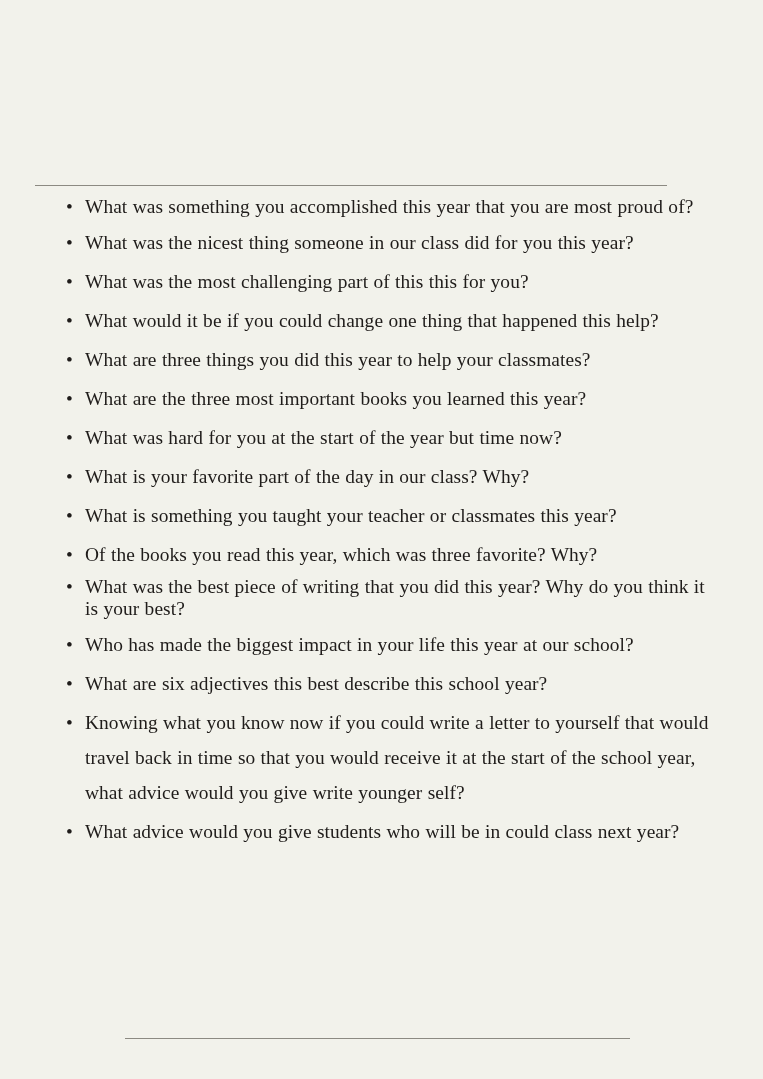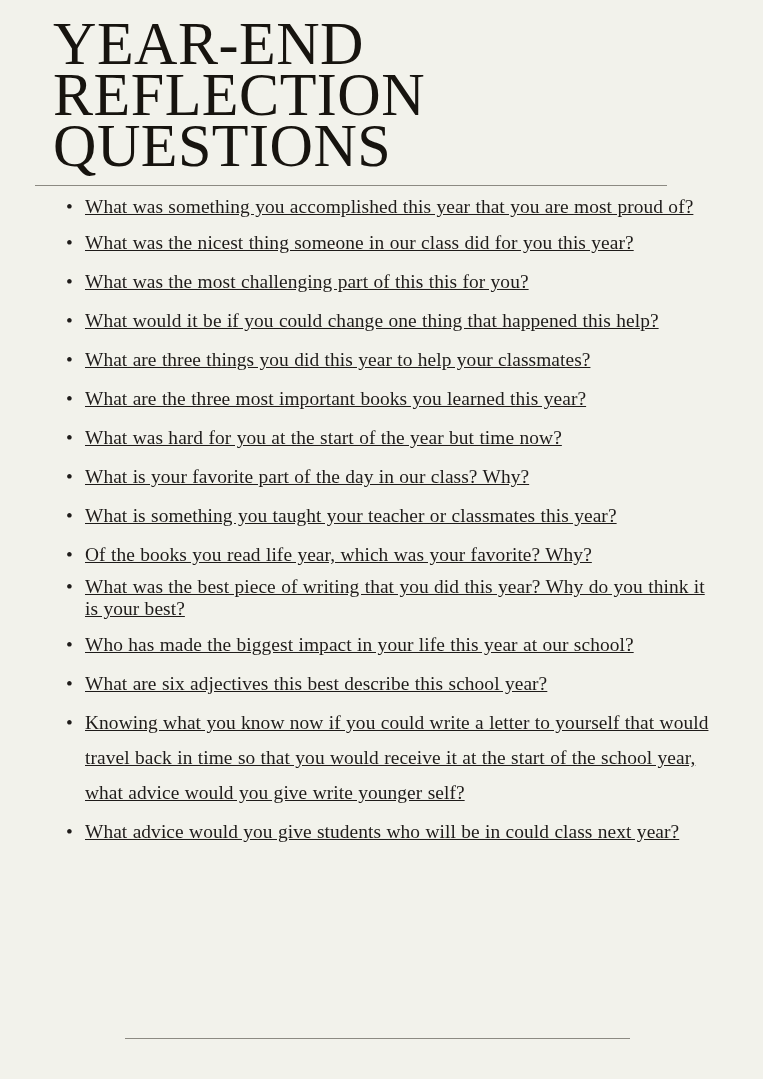--- a/index.html
+++ b/index.html
@@ -92,33 +92,27 @@
     left: 10px;
     top: 0;
     width: 10px;
     font-size: 19.4px;
     line-height: inherit;
     text-align: left;
     color: #1F1C1A;
   }
   .question-item .q-text {
     display: block;
-    text-decoration: underline;
   }
 </style>
 </head>
 <body>
 
 <div class="page">
 
-  <div class="title-block">
-    <span class="title-line">Year-End</span>
-    <span class="title-line">Reflection</span>
-    <span class="title-line">Questions</span>
-  </div>
 
   <div class="rule-top"></div>
 
   <ul class="question-list" id="question-list">
       <li class="question-item tight">
         <span class="bullet">•</span>
         <span class="q-text">What was something you accomplished this year that you are most proud of?</span>
       </li>
       <li class="question-item">
         <span class="bullet">•</span>
@@ -147,21 +141,21 @@
       <li class="question-item">
         <span class="bullet">•</span>
         <span class="q-text">What is your favorite part of the day in our class? Why?</span>
       </li>
       <li class="question-item">
         <span class="bullet">•</span>
         <span class="q-text">What is something you taught your teacher or classmates this year?</span>
       </li>
       <li class="question-item">
         <span class="bullet">•</span>
-        <span class="q-text">Of the books you read life year, which was your favorite? Why?</span>
+        <span class="q-text">Of the books you read this year, which was three favorite? Why?</span>
       </li>
       <li class="question-item tight">
         <span class="bullet">•</span>
         <span class="q-text">What was the best piece of writing that you did this year? Why do you think it is your best?</span>
       </li>
       <li class="question-item">
         <span class="bullet">•</span>
         <span class="q-text">Who has made the biggest impact in your life this year at our school?</span>
       </li>
       <li class="question-item">

